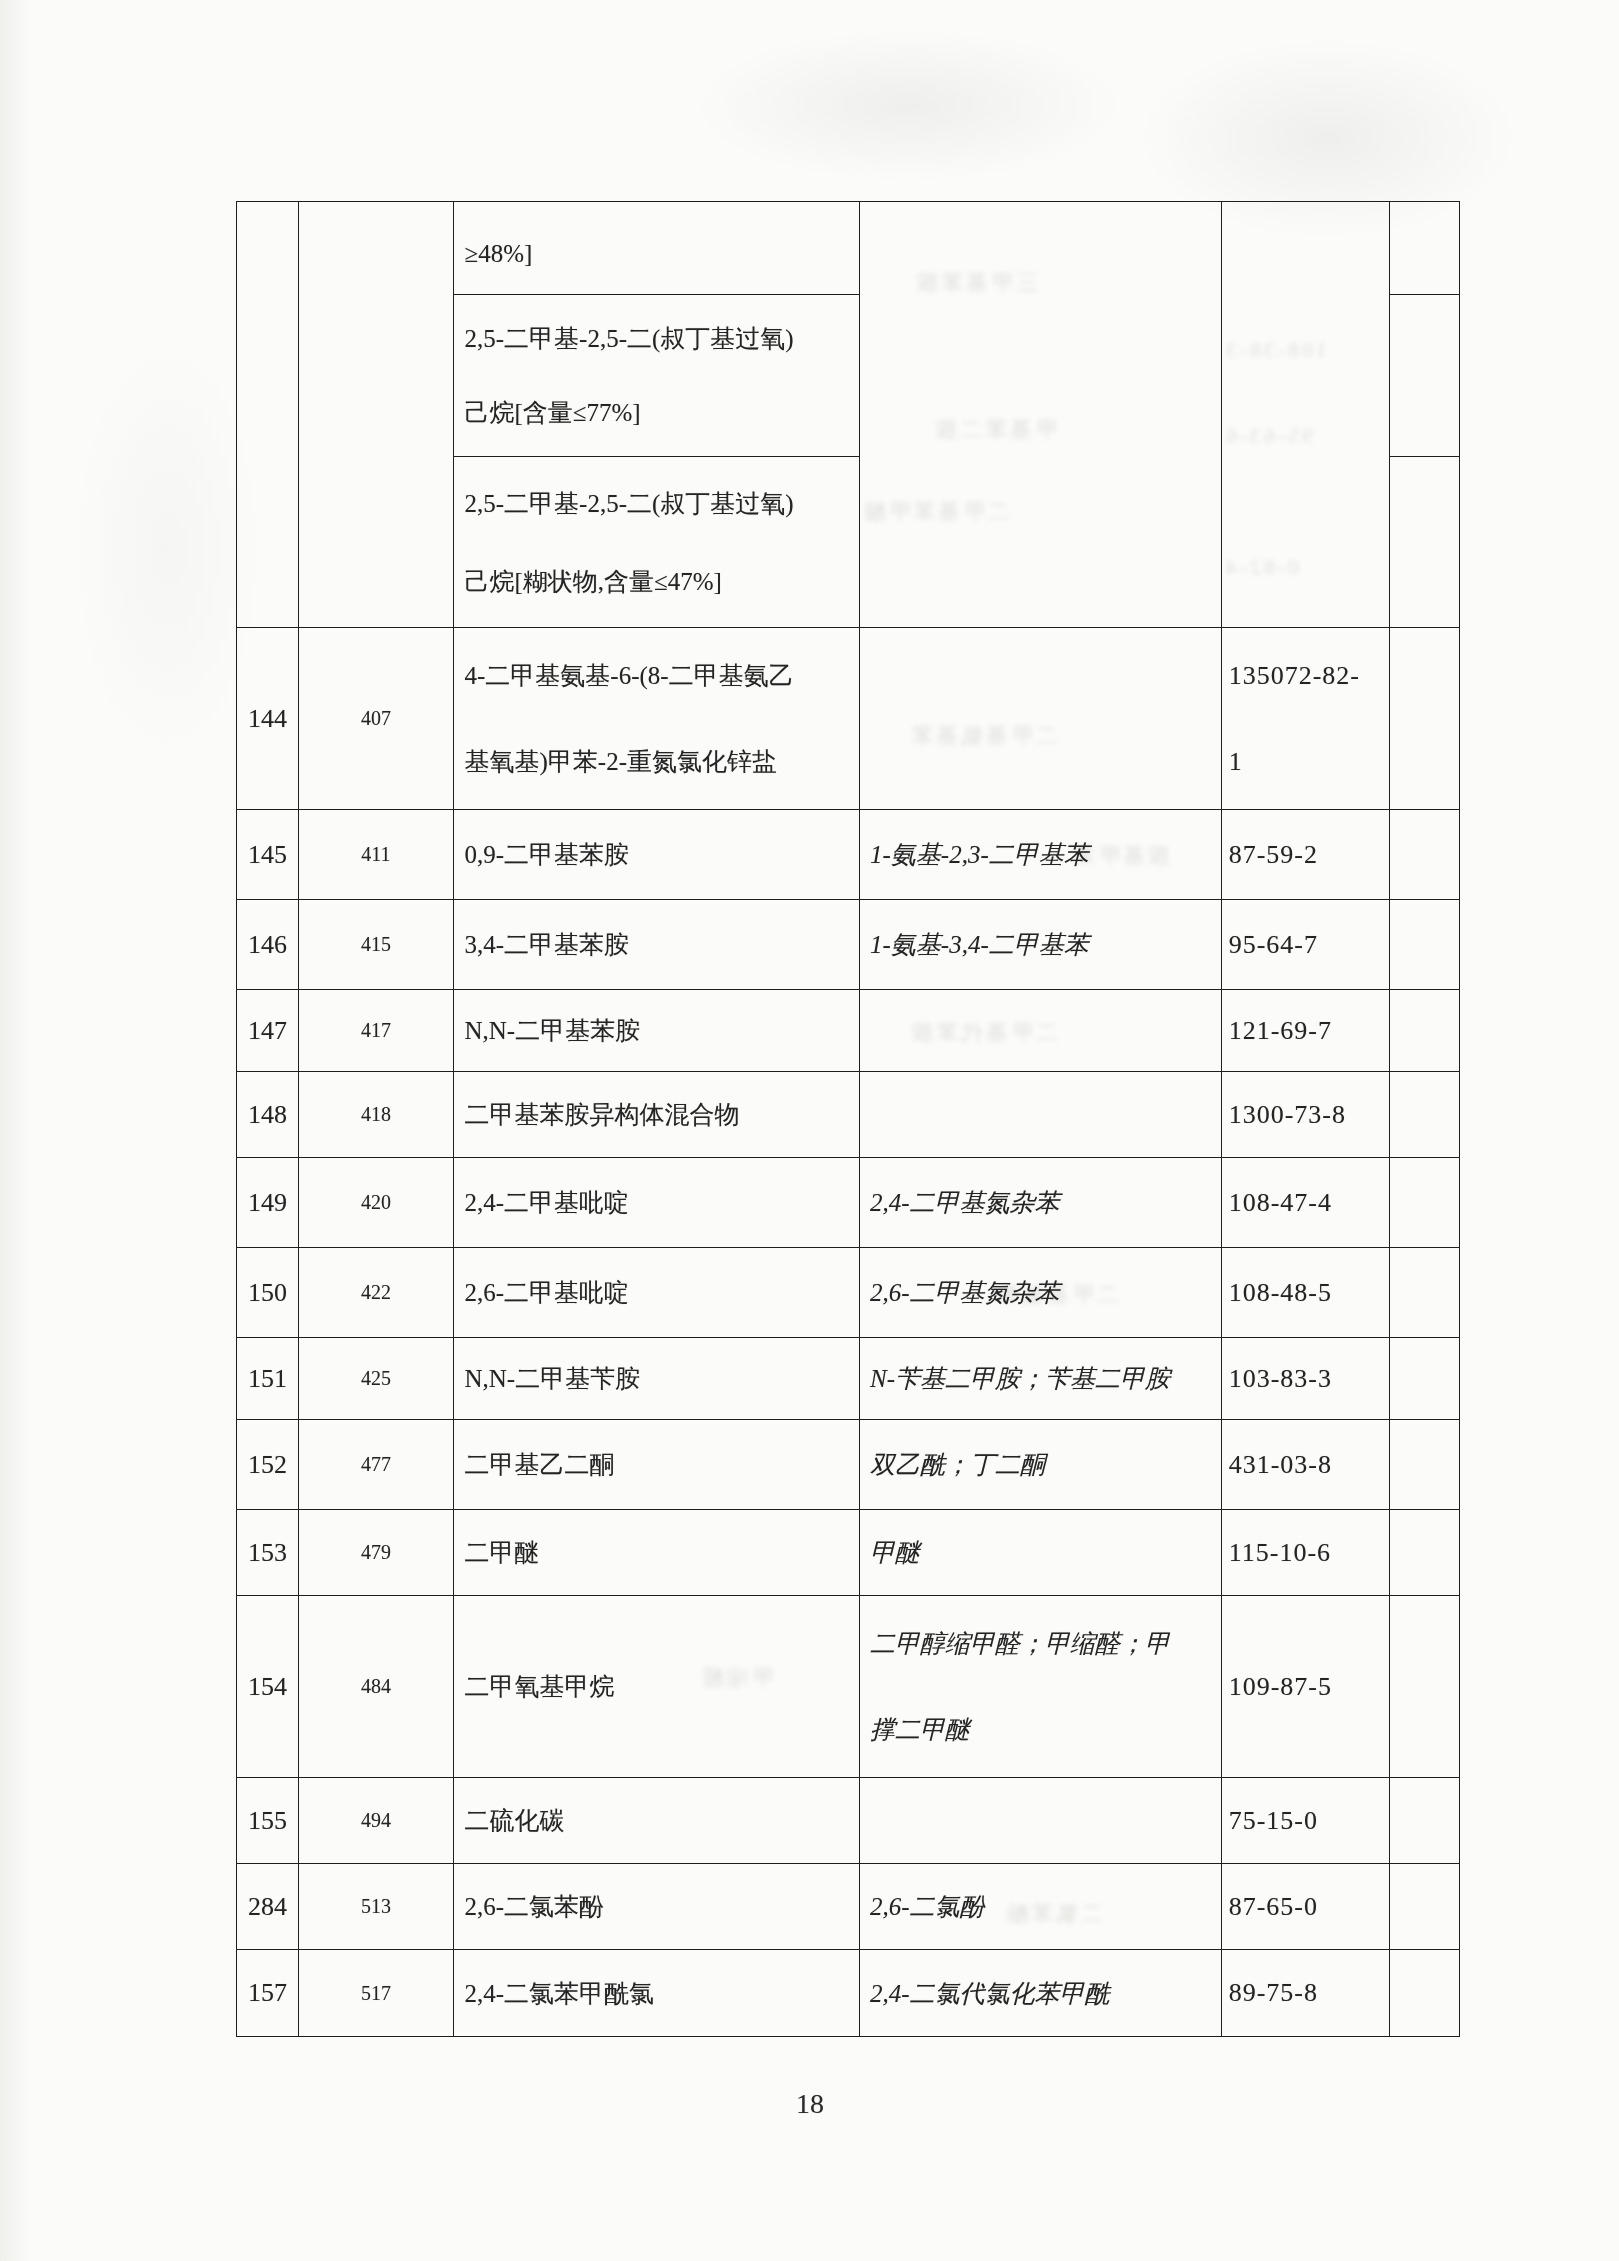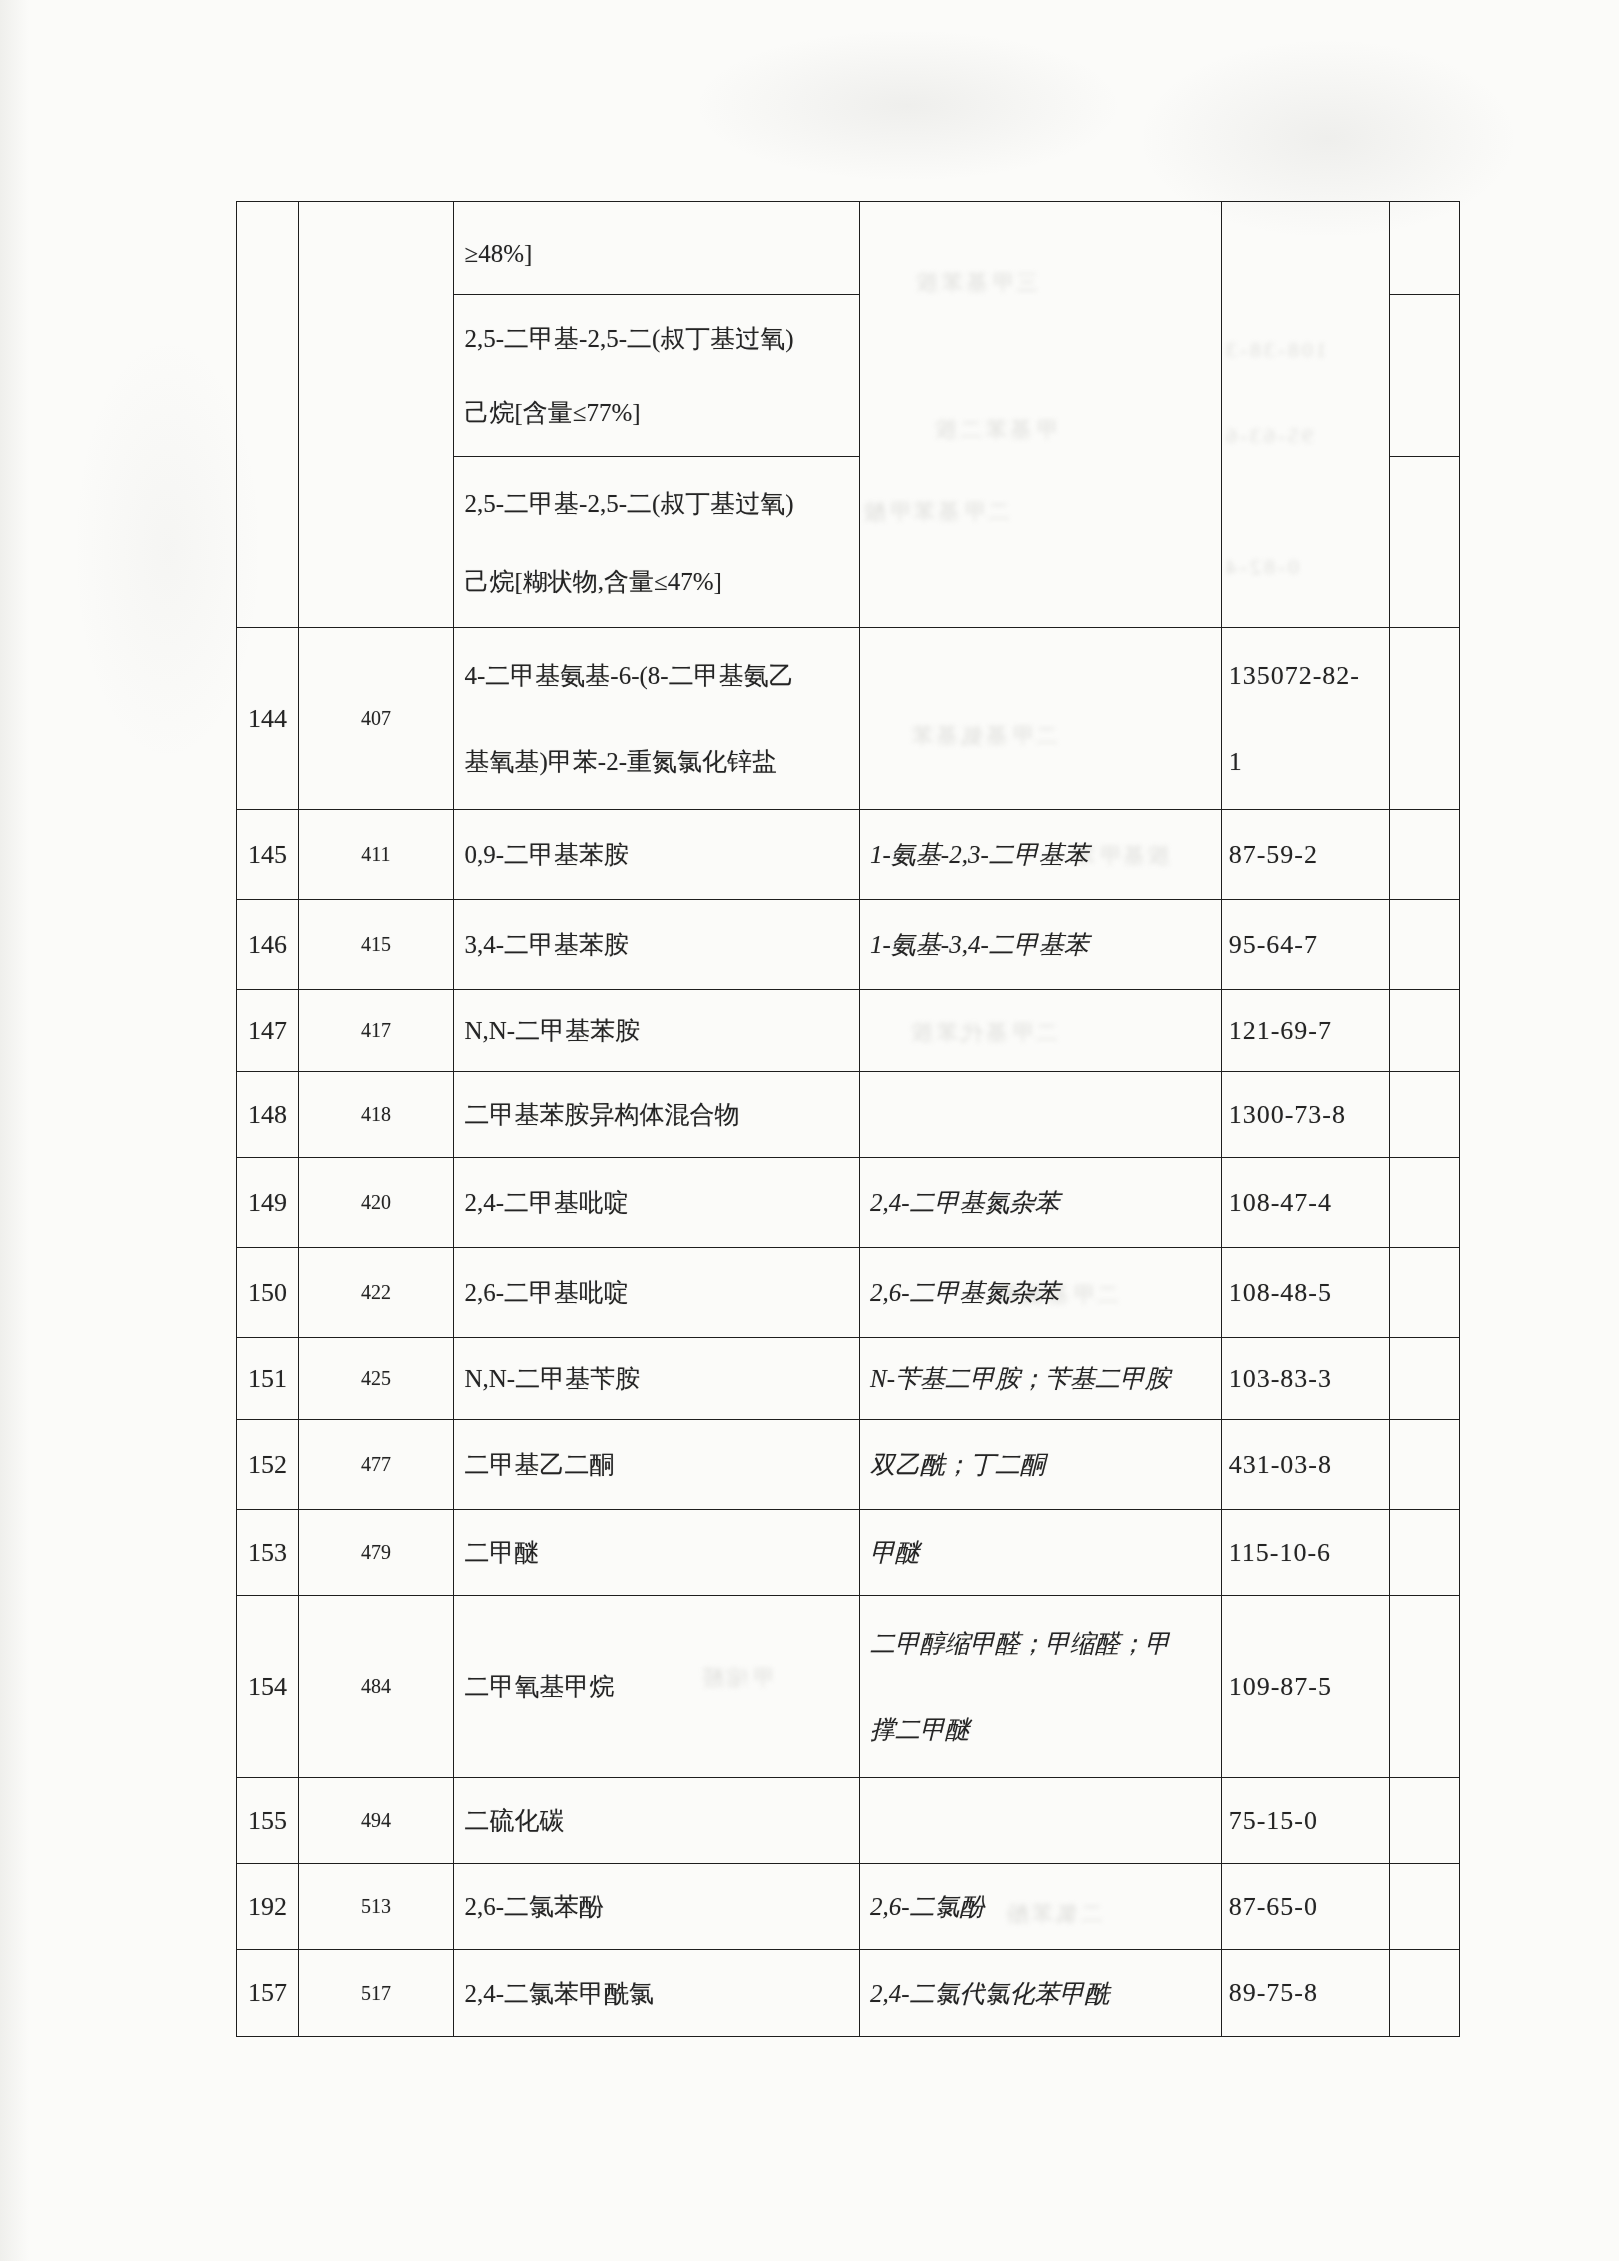--- a/index.html
+++ b/index.html
@@ -230,33 +230,34 @@
     <tr style="height:86px">
       <td class="c-num"><span>155</span></td>
       <td class="c-code"><span>494</span></td>
       <td class="c-name"><span>二硫化碳</span></td>
       <td class="c-alias"></td>
       <td class="c-cas"><span>75-15-0</span></td>
       <td class="c-last"></td>
     </tr>
 
     <tr style="height:86px">
-      <td class="c-num"><span>192</span></td>
+      <td class="c-num"><span>284</span></td>
       <td class="c-code"><span>513</span></td>
       <td class="c-name"><span>2,6-二氯苯酚</span></td>
       <td class="c-alias"><span>2,6-二氯酚</span></td>
       <td class="c-cas"><span>87-65-0</span></td>
       <td class="c-last"></td>
     </tr>
 
     <tr style="height:87px">
       <td class="c-num"><span>157</span></td>
       <td class="c-code"><span>517</span></td>
       <td class="c-name"><span>2,4-二氯苯甲酰氯</span></td>
       <td class="c-alias"><span>2,4-二氯代氯化苯甲酰</span></td>
       <td class="c-cas"><span>89-75-8</span></td>
       <td class="c-last"></td>
     </tr>
   </tbody>
     </table>
 
+  <div class="pagenum">18</div>
 </div>
 
 
 </body></html>

